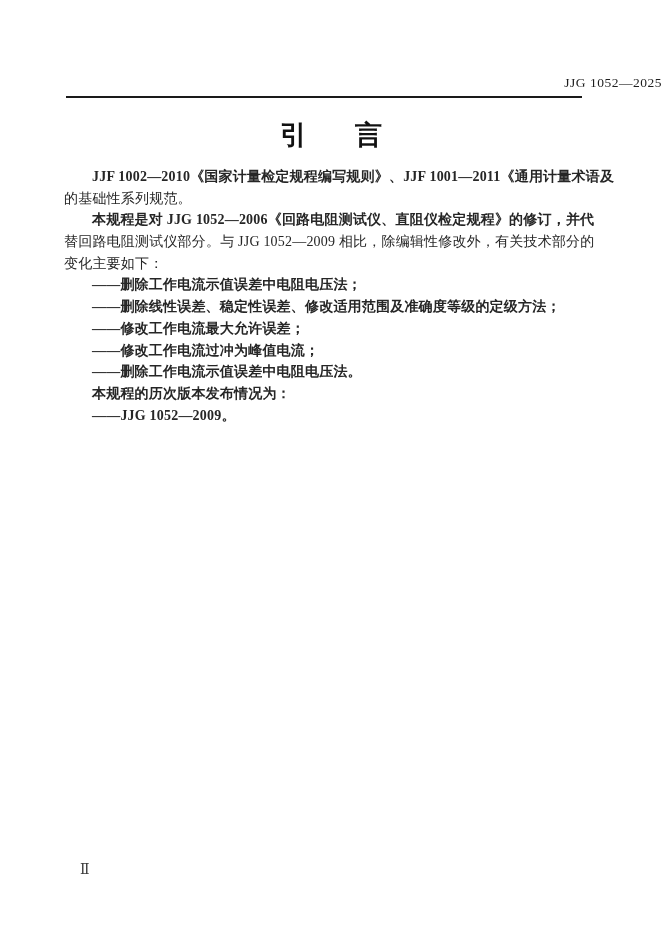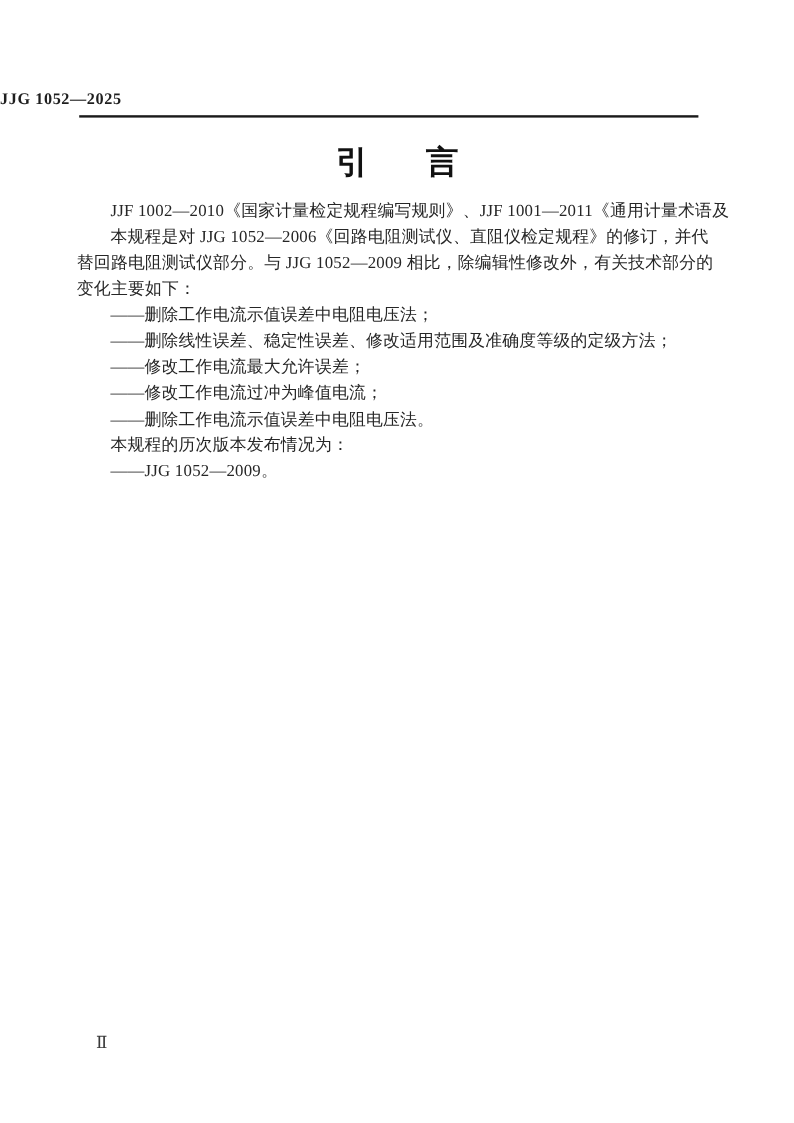--- a/index.html
+++ b/index.html
@@ -15,23 +15,23 @@
     background: #ffffff;
     color: #242424;
     font-family: "Liberation Serif", "DejaVu Serif", serif;
     overflow: hidden;
   }
   .running-header {
     position: absolute;
     top: 75px;
     left: 0;
     width: 662px;
-    text-align: left;
+    text-align: right;
     font-size: 13.5px;
-    font-weight: bold;
+    font-weight: normal;
     letter-spacing: 0.5px;
     color: #1e1e1e;
   }
   .header-rule {
     position: absolute;
     top: 96px;
     left: 66px;
     width: 516px;
     height: 2px;
     background: #1a1a1a;
@@ -59,20 +59,21 @@
     color: #262626;
   }
   .body-text .line {
     height: 21.7px;
     line-height: 21.7px;
     white-space: nowrap;
     letter-spacing: 0.2px;
   }
   .body-text .line.indent {
     padding-left: 28px;
+    font-weight: bold;
   }
   .page-number {
     position: absolute;
     left: 80px;
     top: 861px;
     font-size: 14px;
     color: #3a3a3a;
   }
 </style>
 </head>
@@ -85,20 +86,21 @@
   <div class="header-rule"></div>
 
   <div class="doc-title">
     <span>引</span>
     <span>言</span>
   </div>
 
   <div class="body-text">
 
   <div class="line indent">JJF 1002—2010《国家计量检定规程编写规则》、JJF 1001—2011《通用计量术语及</div>
+      <div class="line">的基础性系列规范。</div>
       <div class="line indent">本规程是对 JJG 1052—2006《回路电阻测试仪、直阻仪检定规程》的修订，并代</div>
       <div class="line">替回路电阻测试仪部分。与 JJG 1052—2009 相比，除编辑性修改外，有关技术部分的</div>
       <div class="line">变化主要如下：</div>
       <div class="line indent">——删除工作电流示值误差中电阻电压法；</div>
       <div class="line indent">——删除线性误差、稳定性误差、修改适用范围及准确度等级的定级方法；</div>
       <div class="line indent">——修改工作电流最大允许误差；</div>
       <div class="line indent">——修改工作电流过冲为峰值电流；</div>
       <div class="line indent">——删除工作电流示值误差中电阻电压法。</div>
       <div class="line indent">本规程的历次版本发布情况为：</div>
       <div class="line indent">——JJG 1052—2009。</div>

